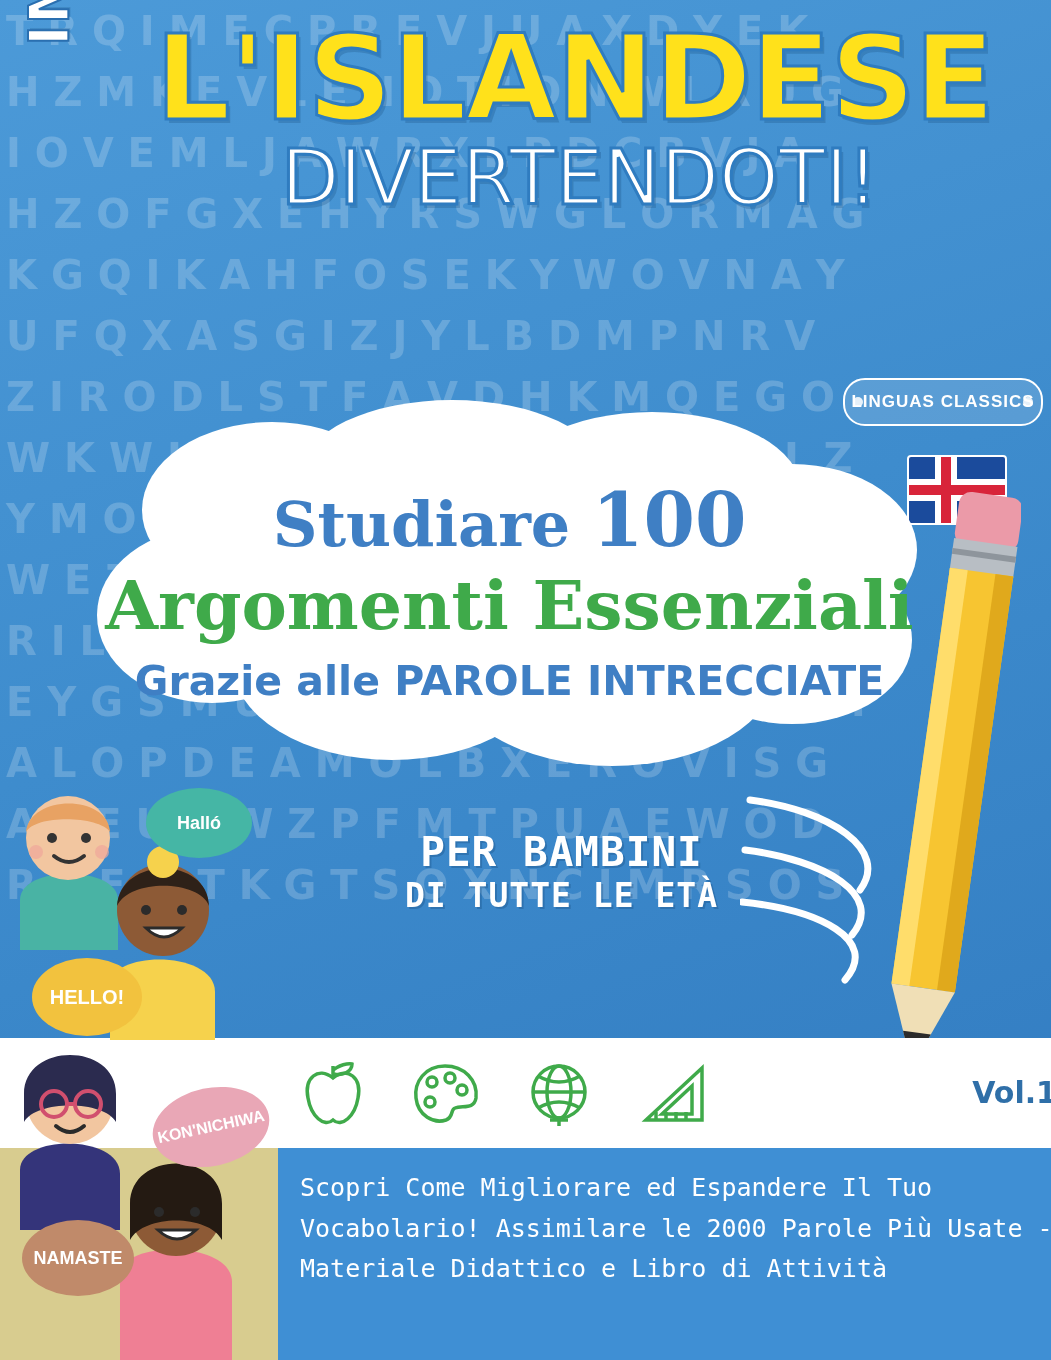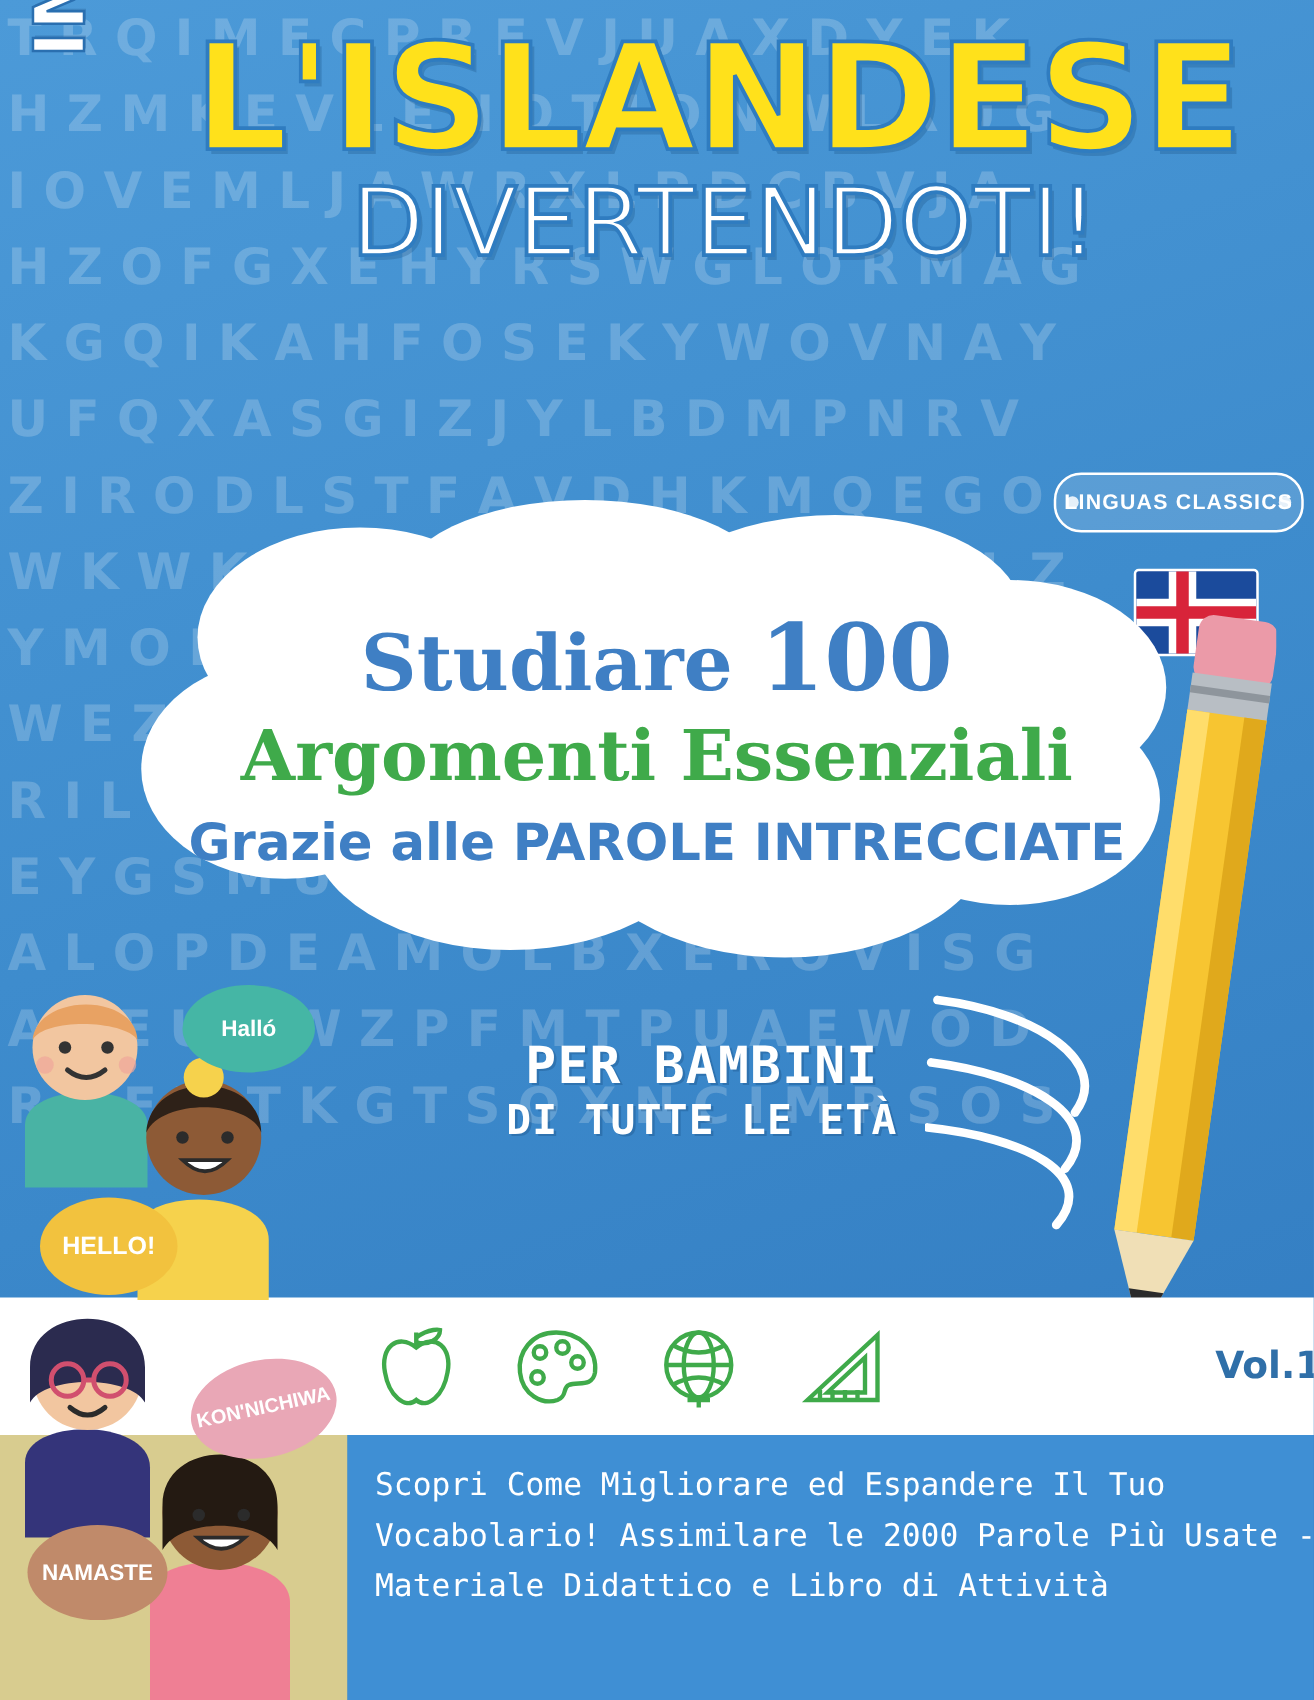--- a/index.html
+++ b/index.html
@@ -119,21 +119,21 @@
   .flag .vstripe { left:26px; top:0; width:22px; height:100%; }
   .flag .hstripe { top:22px; left:0; height:22px; width:100%; }
   .flag .vstripe-r, .flag .hstripe-r {
     position:absolute; background:#d8243a;
   }
   .flag .vstripe-r { left:32px; top:0; width:10px; height:100%; }
   .flag .hstripe-r { top:28px; left:0; height:10px; width:100%; }
   
   .cloud {
     position:absolute;
-    left:108px; top:400px;
+    left:92px; top:400px;
     width:835px; height:375px;text-align:center;
   }
   .cloud svg { position:absolute; inset:0; }
   .cloud-text {
     position:absolute;
     inset:0;
     display:flex;
     flex-direction:column;
     justify-content:center;
     align-items:center;
@@ -144,21 +144,21 @@
     font-weight:700;
     font-size:62px;
     color:#3f7fc4;
     letter-spacing:0px;
     white-space:nowrap;
   }
   .c1 .big { font-size:74px; }
   .c2 {
     font-family:"DejaVu Serif", serif;
     font-weight:700;
-    font-size:56px;
+    font-size:68px;
     color:#3faa4a;
     margin-top:2px;
     white-space:nowrap;
   }
   .c3 {
     font-family:"DejaVu Sans", sans-serif;
     font-weight:700;
     font-size:41px;
     color:#3f7fc4;
     margin-top:12px;

